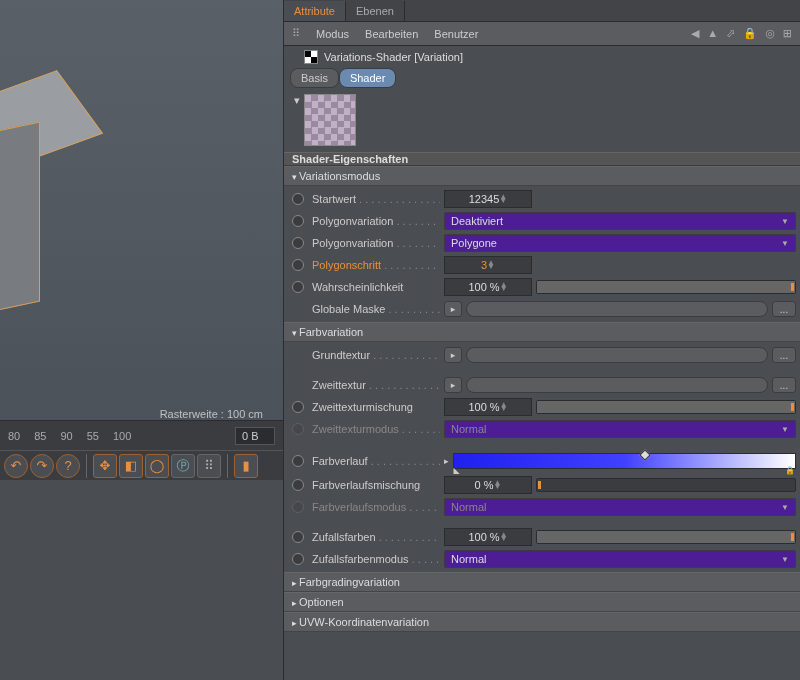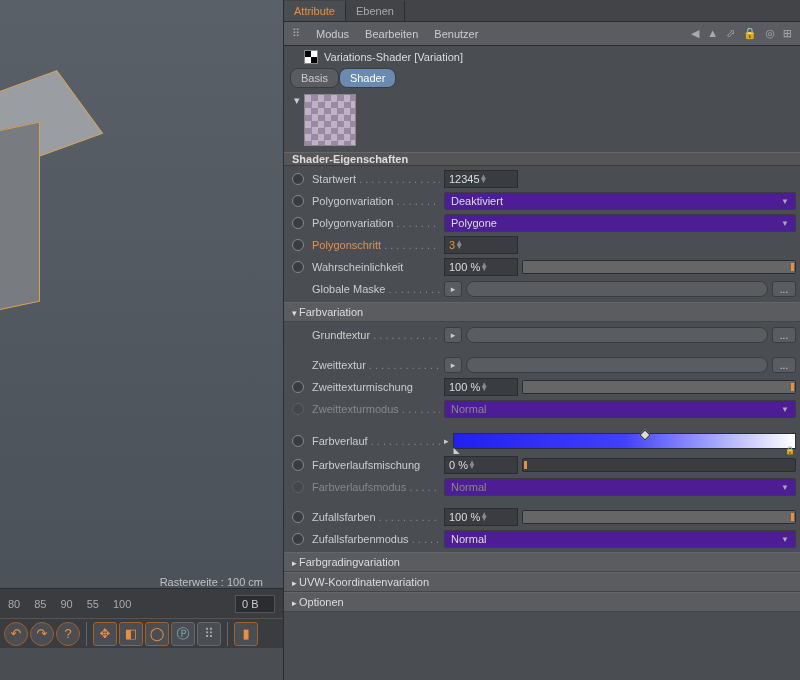--- a/index.html
+++ b/index.html
@@ -1,17 +1,17 @@
 <!DOCTYPE html>
 <html><head>
 <meta charset="utf-8">
 <style>
 * { margin: 0; padding: 0; box-sizing: border-box; font-family: Arial, sans-serif; font-size: 11px; }
 body { background: #4a4d52; width: 800px; height: 680px; overflow: hidden; display: flex; }
-.viewport { width: 283px; height: 648px; background: linear-gradient(180deg, #5a6068 0%, #4a5058 100%); position: relative; }
+.viewport { width: 283px; height: 480px; background: linear-gradient(180deg, #5a6068 0%, #4a5058 100%); position: relative; }
 .cube { position: absolute; top: 80px; left: -40px; width: 140px; height: 240px; }
 .cube-face { position: absolute; background: #8a8d92; border: 1px solid #d8a050; }
 .cube-top { width: 100px; height: 80px; transform: skewY(-20deg) skewX(30deg); background: #9a9da2; top: 0; left: 20px; }
 .cube-front { width: 80px; height: 180px; top: 50px; left: 0; transform: skewY(-12deg); background: #787b80; }
 .raster { position: absolute; bottom: 60px; right: 20px; color: #c0c0c0; font-size: 11px; }
 .timeline { position: absolute; bottom: 30px; left: 0; right: 0; height: 30px; background: #3a3c3f; border-top: 1px solid #2a2c2f; display: flex; align-items: center; padding: 0 8px; gap: 14px; color: #aaa; }
 .timeline-field { background: #2a2c2f; padding: 2px 6px; border: 1px solid #555; color: #ccc; min-width: 40px; margin-left: auto; }
 .toolbar { position: absolute; bottom: 0; left: 0; right: 0; height: 30px; background: #3a3c3f; border-top: 1px solid #555; display: flex; align-items: center; padding: 0 4px; gap: 2px; }
 .tbtn { width: 24px; height: 24px; border: 1px solid #666; border-radius: 12px; display: flex; align-items: center; justify-content: center; font-size: 13px; background: #4a4d52; }
 .tbtn.orange { color: #e89040; border-color: #a06030; }
@@ -37,21 +37,21 @@
 .group-header::before { content: "▸ "; font-size: 9px; }
 .group-header.open::before { content: "▾ "; }
 .props { padding: 2px 4px; }
 .row { display: flex; align-items: center; height: 22px; gap: 4px; }
 .radio { width: 12px; height: 12px; border: 1px solid #888; border-radius: 50%; background: #3a3c3f; margin: 0 4px; flex-shrink: 0; }
 .radio.off { opacity: 0.3; }
 .label { width: 128px; color: #ccc; white-space: nowrap; overflow: hidden; }
 .label.dotted::after { content: " . . . . . . . . . . . . . ."; color: #888; }
 .label.hl { color: #e89040; }
 .label.dim { color: #888; }
-.numfield { background: #3a3c3f; border: 1px solid #2a2c2f; padding: 2px 4px; color: #ddd; width: 74px; display: flex; align-items: center; justify-content: flex-start; }
+.numfield { background: #3a3c3f; border: 1px solid #2a2c2f; padding: 2px 4px; color: #ddd; width: 88px; display: flex; align-items: center; justify-content: center; }
 .spinner { color: #888; font-size: 8px; line-height: 4px; }
 .dropdown { flex: 1; background: #4c1d95; border: 1px solid #3a3c3f; padding: 2px 6px; color: #ddd; display: flex; align-items: center; justify-content: space-between; border-radius: 2px; }
 .dropdown.dim { color: #888; }
 .dropdown .caret { font-size: 8px; color: #aaa; }
 .slider { flex: 1; height: 14px; background: #3a3c3f; border: 1px solid #2a2c2f; position: relative; border-radius: 2px; }
 .slider .fill { position: absolute; top: 0; bottom: 0; left: 0; background: #666; }
 .slider .cap { position: absolute; right: 1px; top: 2px; bottom: 2px; width: 3px; background: #e89040; }
 .slider .capL { position: absolute; left: 1px; top: 2px; bottom: 2px; width: 3px; background: #e89040; }
 .arrowbtn { width: 18px; height: 16px; background: #5a5c60; border: 1px solid #3a3c3f; border-radius: 3px; color: #ccc; font-size: 9px; display: flex; align-items: center; justify-content: center; }
 .textfield { flex: 1; background: #5a5c60; border: 1px solid #3a3c3f; border-radius: 8px; height: 16px; }
@@ -120,20 +120,21 @@
   <div class="subtabs">
     <div class="subtab">Basis</div>
     <div class="subtab active">Shader</div>
   </div>
   <div class="preview-row">
     <span class="arrow">▾</span>
     <div class="preview"></div>
   </div>
   <div class="section-header">Shader-Eigenschaften</div>
 
+  <div class="group-header open">Variationsmodus</div>
   <div class="props">
     <div class="row">
       <span class="radio"></span>
       <span class="label dotted">Startwert</span>
       <div class="numfield">
           <span>12345</span>
           <span class="spinner">▲<br>▼</span>
         </div>
     </div>
     <div class="row">
@@ -265,15 +266,15 @@
       <span class="radio"></span>
       <span class="label dotted">Zufallsfarbenmodus</span>
       <div class="dropdown">
           <span>Normal</span>
           <span class="caret">▼</span>
         </div>
     </div>
   </div>
 
   <div class="group-header">Farbgradingvariation</div>
+  <div class="group-header">Optionen</div>
   <div class="group-header">UVW-Koordinatenvariation</div>
-  <div class="group-header">Optionen</div>
 </div>
 
 </body></html>

